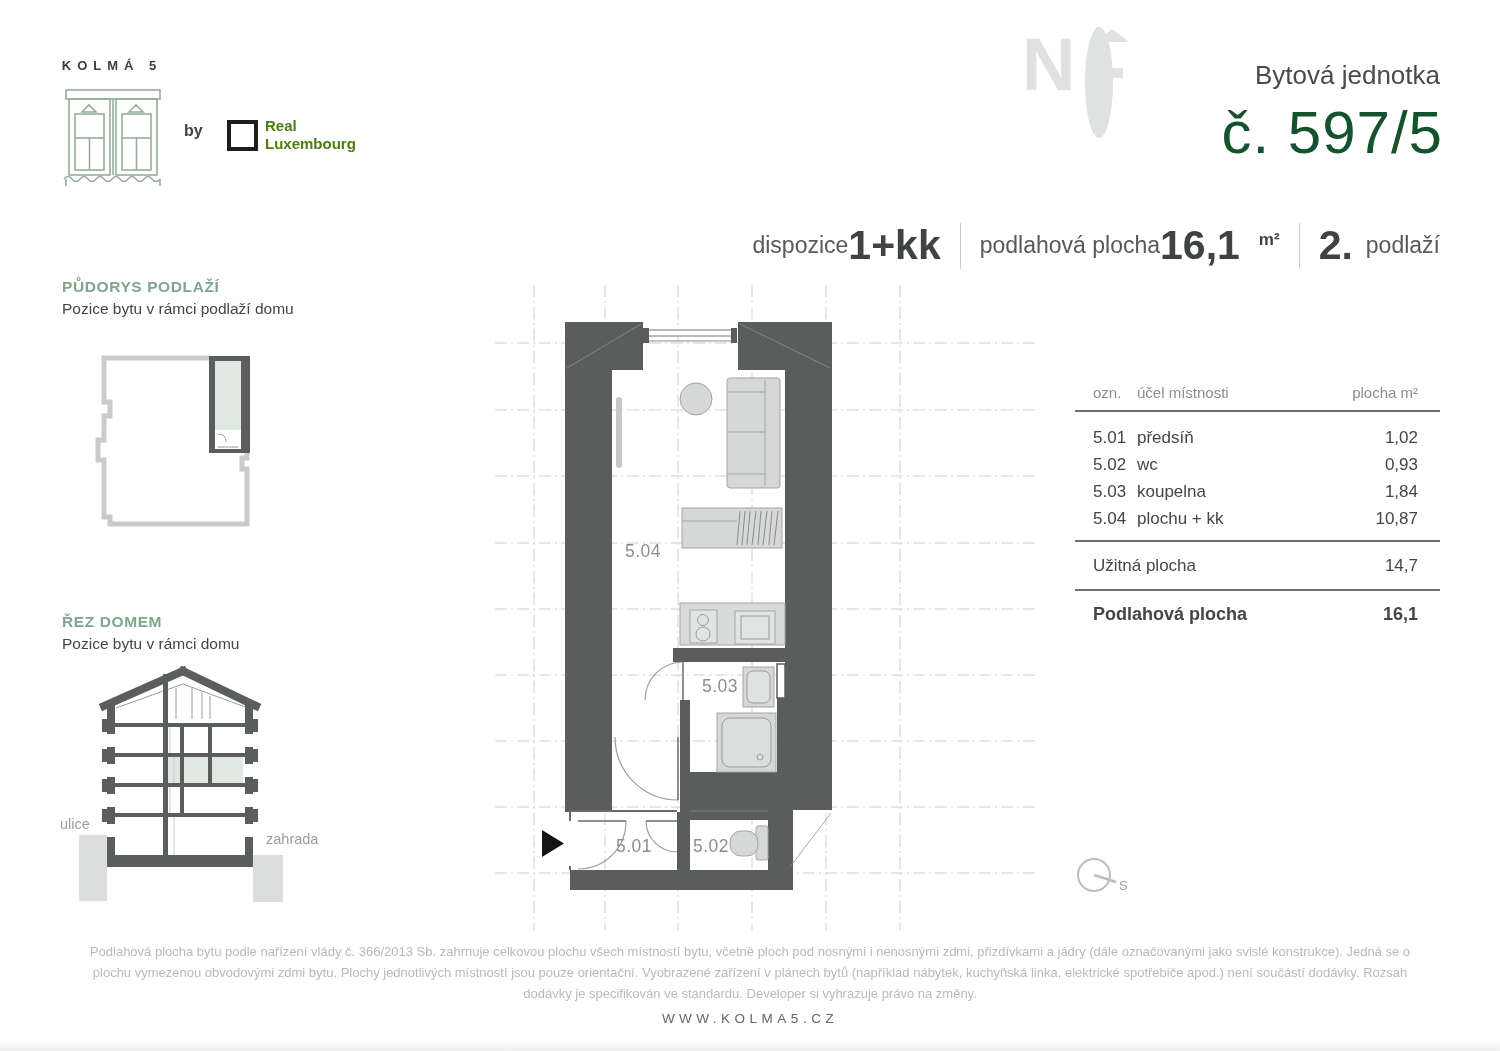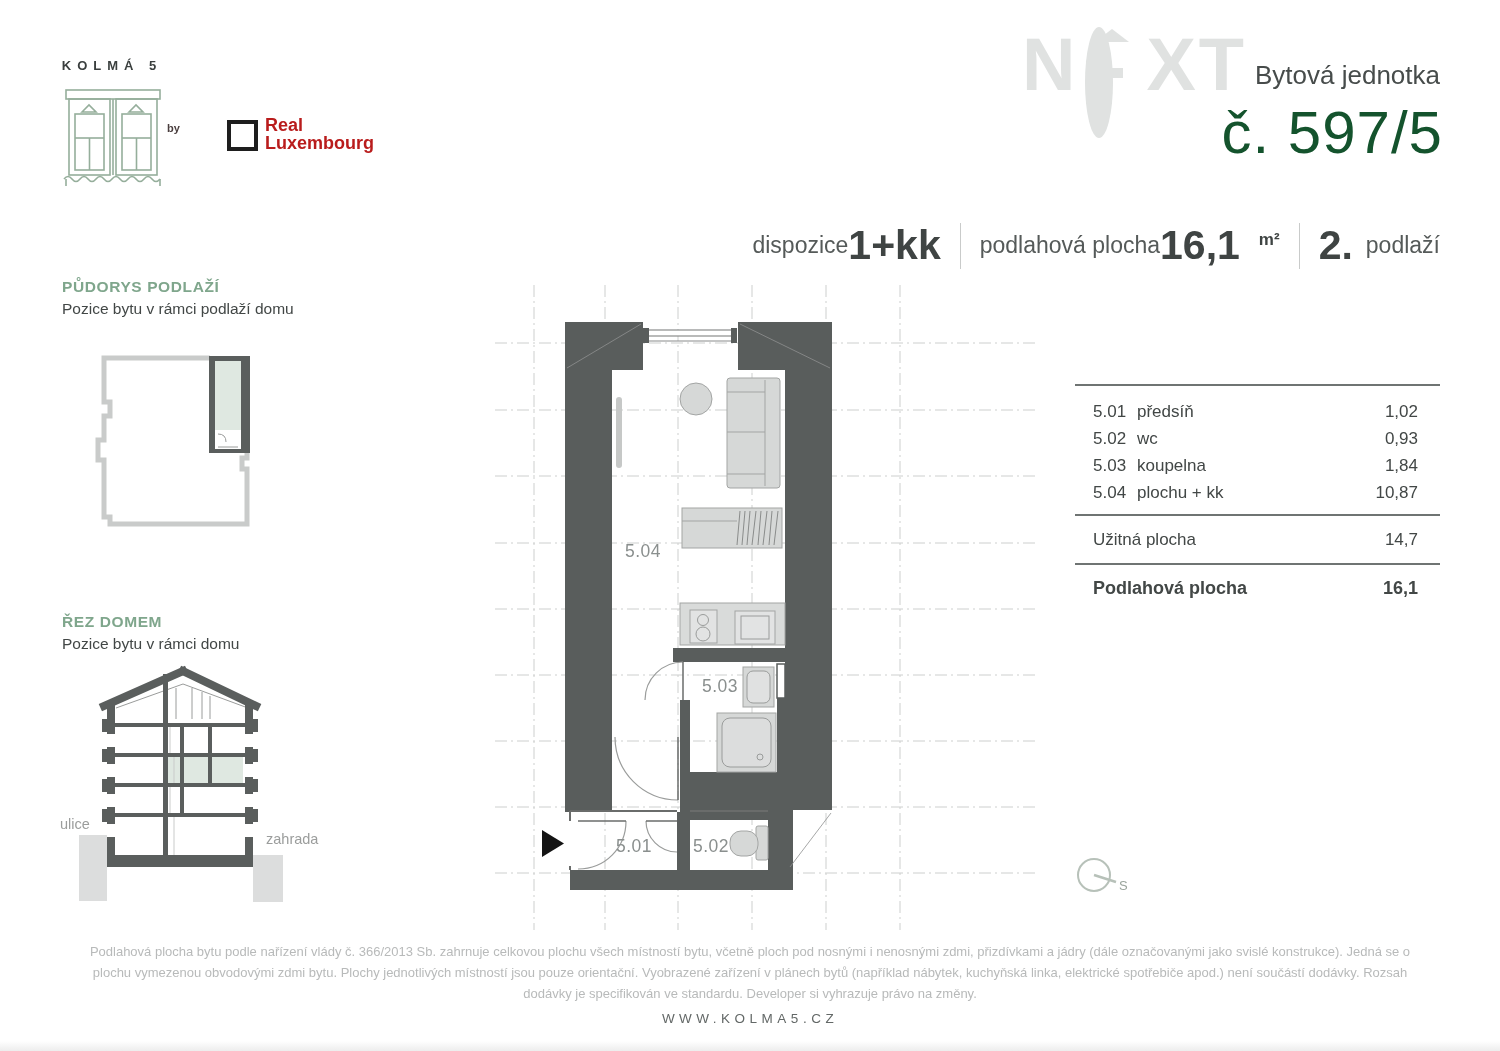--- a/index.html
+++ b/index.html
@@ -7,24 +7,24 @@
   body {
     position:relative; background:#ffffff; overflow:hidden;
     font-family:"Liberation Sans", sans-serif; color:#424746;
   }
   .abs { position:absolute; }
 
   
   .kolma-name { left:58px; top:58px; width:108px; text-align:center;
     font-size:13px; font-weight:700; letter-spacing:6px; color:#3a3f3e; }
   .kolma-art { left:62px; top:82px; }
-  .by-label { left:167px; top:122px; font-size:11px; font-weight:600; color:#4a3e3e; }
+  .by-label { left:184px; top:122px; font-size:16px; font-weight:600; color:#4a3e3e; }
   .rl-square { left:227px; top:120px; width:31px; height:31px; border:4px solid #1e1e1e; }
-  .rl-text { left:265px; top:117px; font-size:18px; font-weight:700;
-    line-height:17.5px; color:#b91c1c; }
+  .rl-text { left:265px; top:117px; font-size:15px; font-weight:700;
+    line-height:17.5px; color:#4d7c0f; }
 
   
   .next-logo { left:1022px; top:28px; display:flex; align-items:center;
     color:#e0e2e1; font-weight:700; font-size:74px; line-height:1; letter-spacing:3px; }
   .next-e { position:relative; width:54px; height:54px; margin:16px 7px 0 7px; }
   .next-e .ring { width:54px; height:54px; border:14px solid #e0e2e1; border-radius:50%; }
   .next-e .bar { position:absolute; left:8px; top:22px; width:30px; height:10px; background:#e0e2e1; }
   .next-e .hat { position:absolute; left:50%; top:-17px; transform:translateX(-50%);
     width:0; height:0; border-left:17px solid transparent; border-right:17px solid transparent;
     border-bottom:13px solid #e0e2e1; }
@@ -97,21 +97,20 @@
 <div class="abs rl-text">
   <div>Real</div>
   <div>Luxembourg</div>
 </div>
 
 <div class="abs next-logo">
   <span>N</span>
   <span class="next-e">
     <span class="hat"></span><span class="ring"></span><span class="bar"></span>
   </span>
-  <span>XT</span>
 </div>
 <div class="abs unit-label">Bytová jednotka</div>
 <div class="abs unit-number">č. 597/5</div>
 
 <div class="abs spec-row">
   <span class="lbl">dispozice</span>
   <span class="big">1+kk</span>
   <span class="div"></span>
   <span class="lbl">podlahová plocha</span>
   <span class="big">16,1</span>
@@ -322,20 +321,25 @@
   <text x="203" y="572" font-size="17.5" fill="#8a8f8e" letter-spacing="0.5">5.02</text>
 </svg>
 
 <svg class="abs" style="left:1070px; top:850px" width="70" height="52" viewBox="0 0 70 52">
   <circle cx="24" cy="25" r="16" fill="none" stroke="#b7c1b9" stroke-width="2"></circle>
   <line x1="24" y1="25" x2="46" y2="32" stroke="#b7c1b9" stroke-width="2.5"></line>
   <text x="49" y="40" font-size="13" fill="#9aa49c">S</text>
 </svg>
 
 <div class="abs room-table">
+  <div class="thead">
+    <span class="col-id">ozn.</span>
+    <span class="col-name">účel místnosti</span>
+    <span class="col-area">plocha m²</span>
+  </div>
   <hr class="rule">
   <div class="rows">
     <div class="row">
       <span class="col-id">5.01</span>
       <span class="col-name">předsíň</span>
       <span class="col-area">1,02</span>
     </div>
     <div class="row">
       <span class="col-id">5.02</span>
       <span class="col-name">wc</span>

